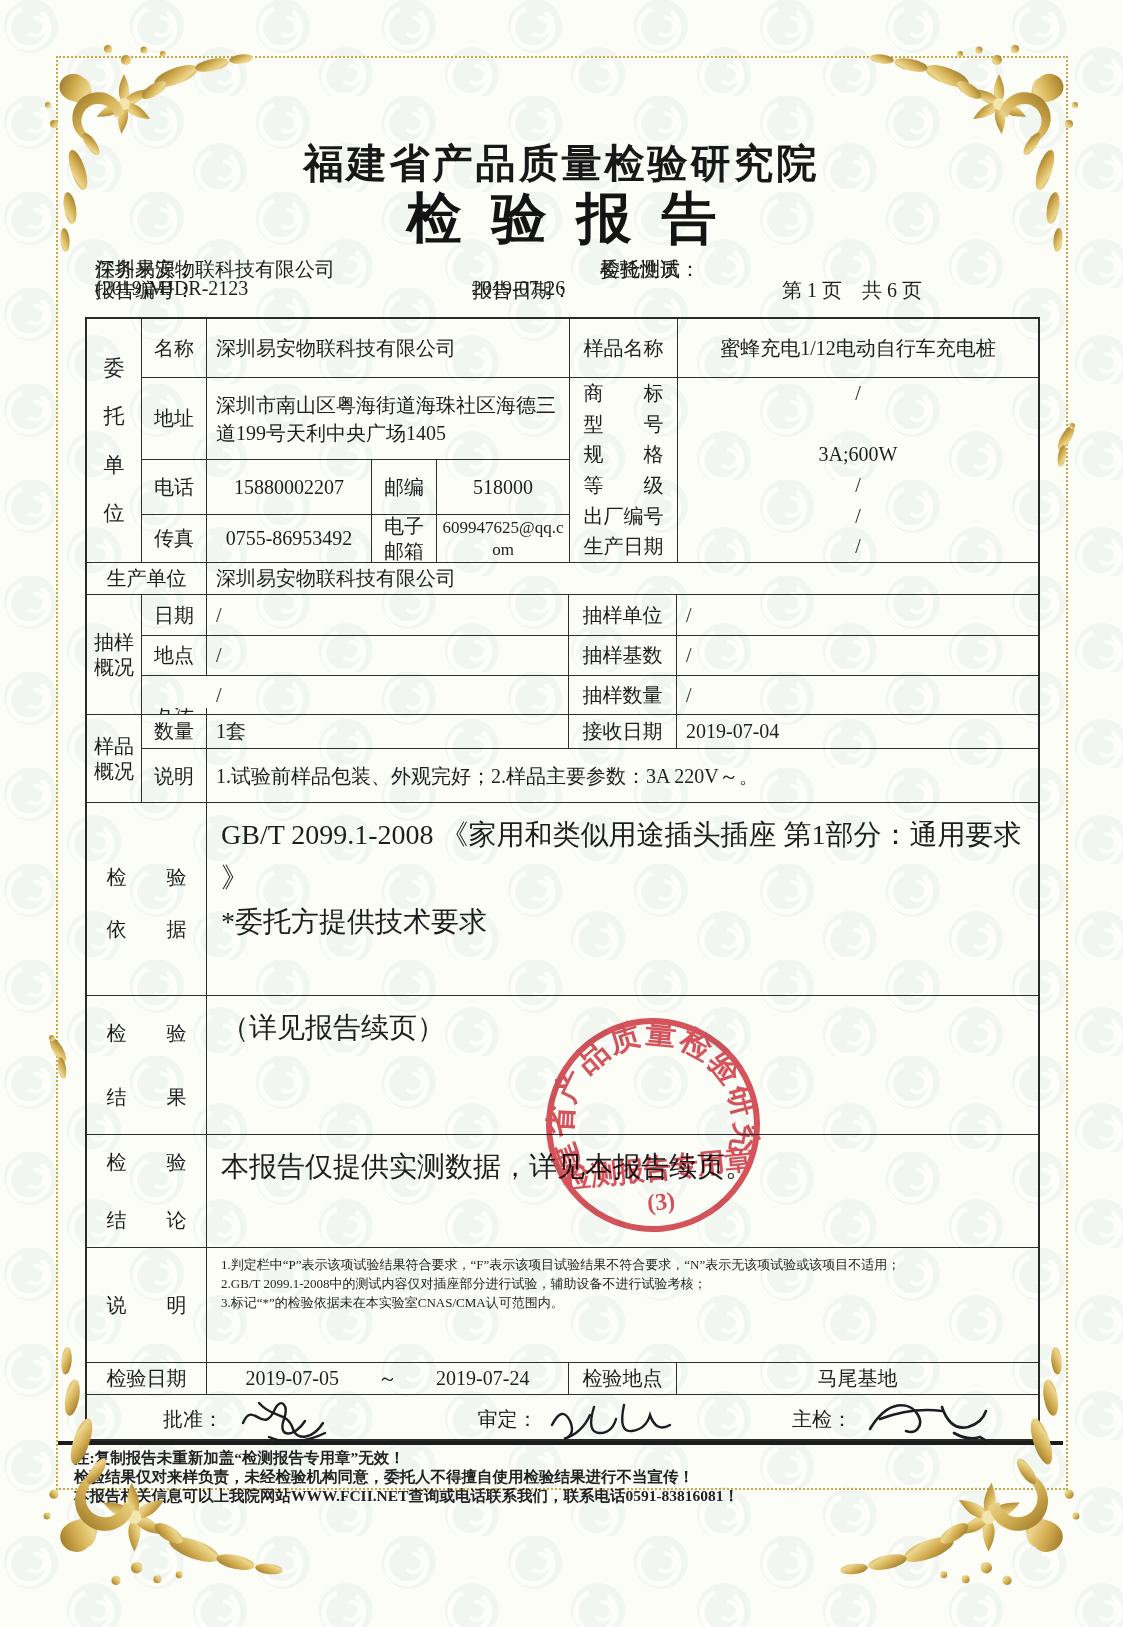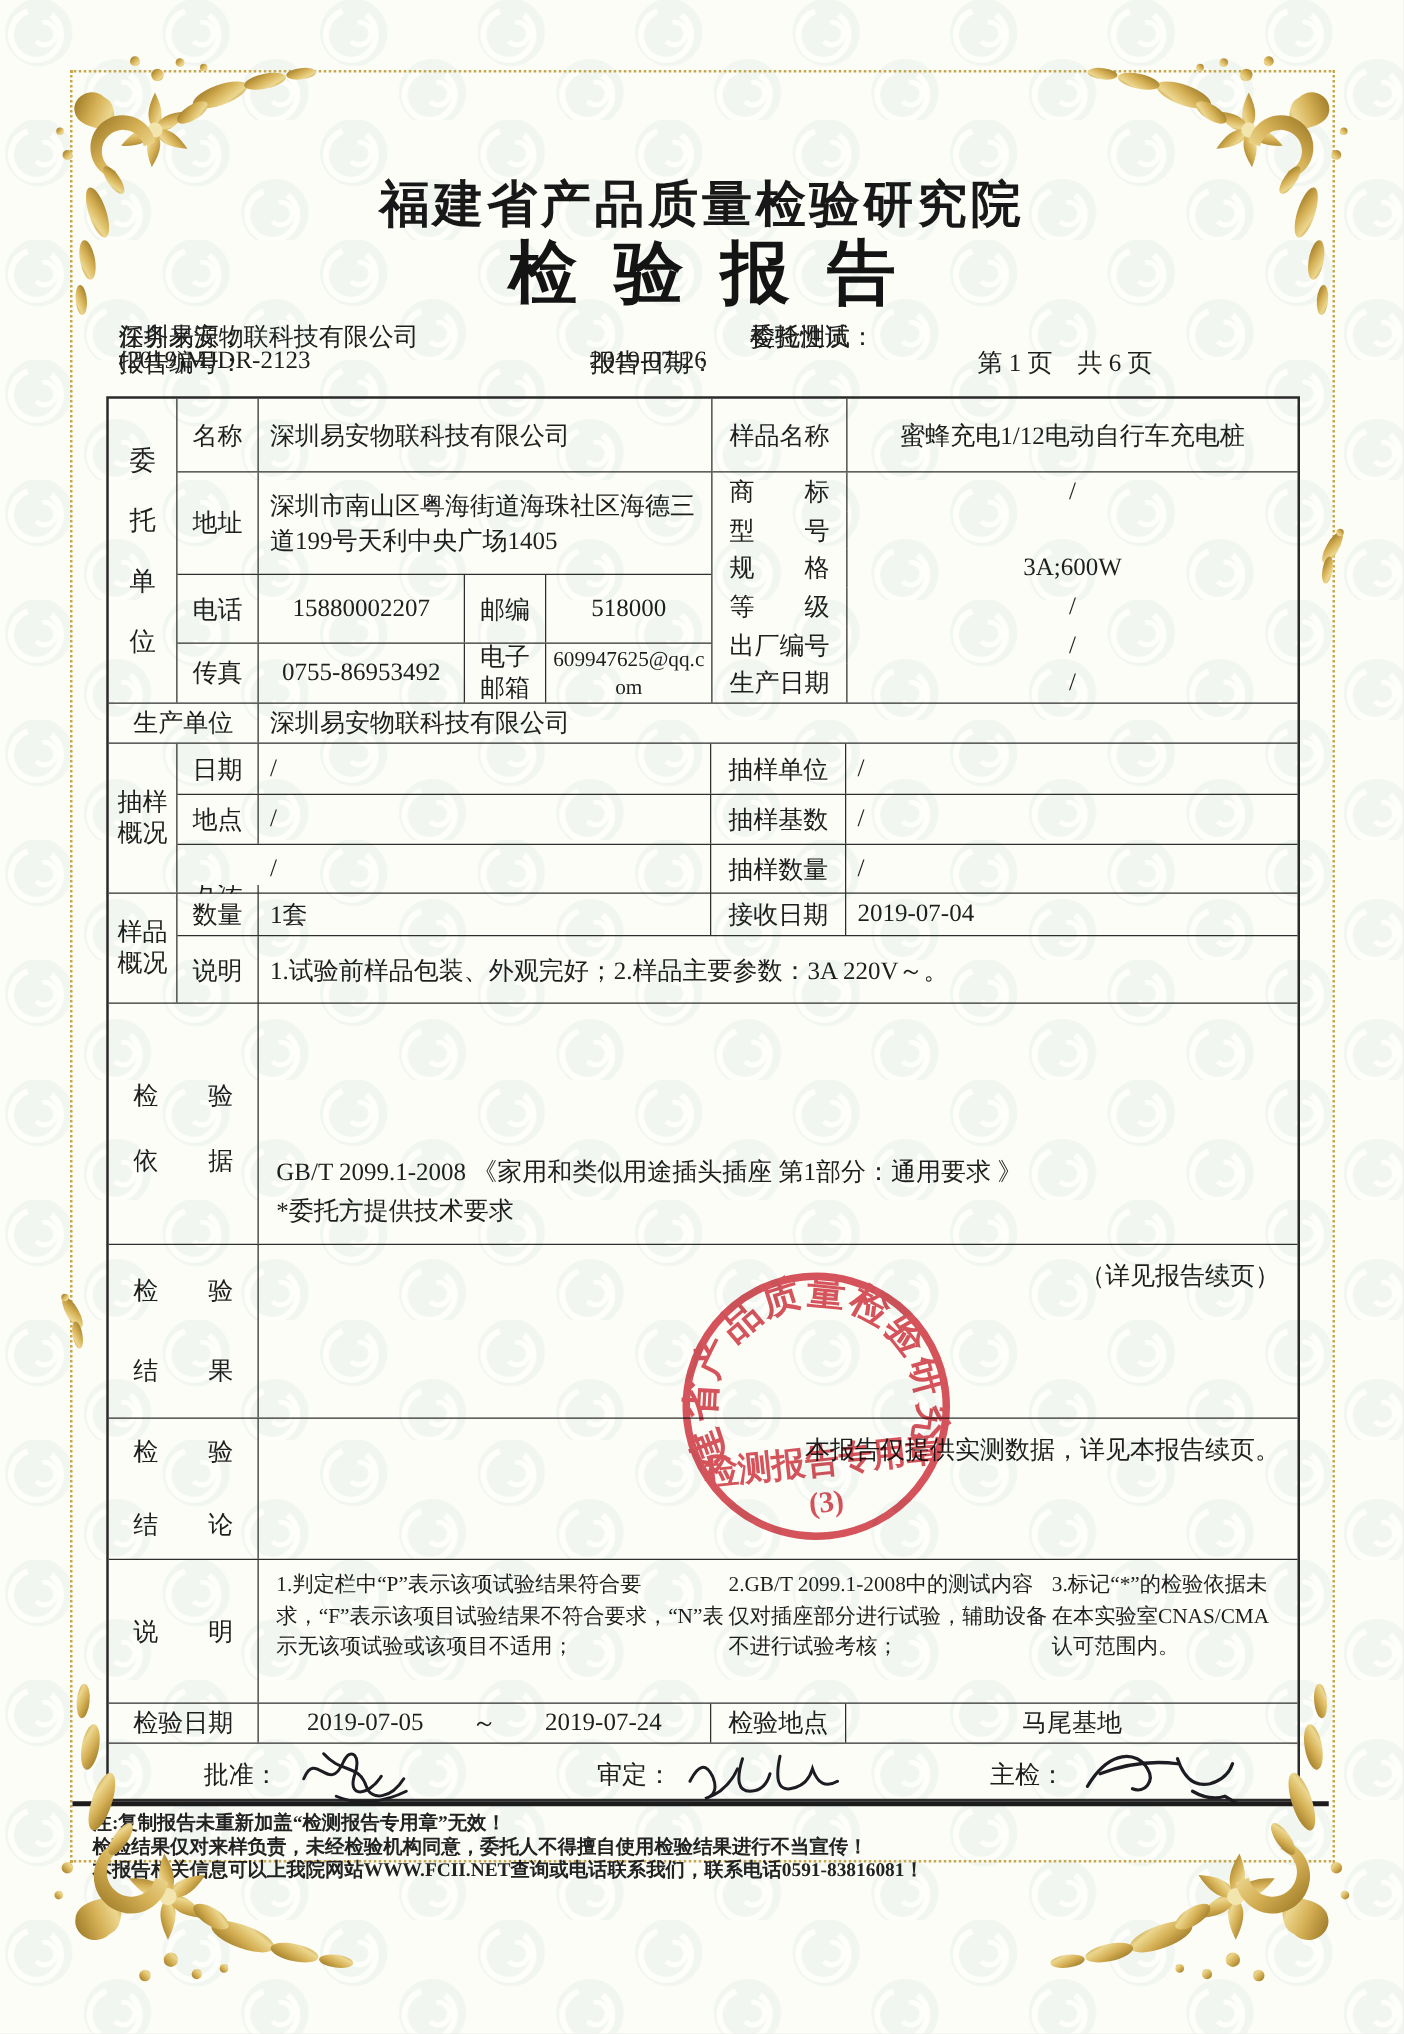--- a/index.html
+++ b/index.html
@@ -49,21 +49,21 @@
     flex-direction:column;justify-content:space-evenly;align-items:center;
     font-size:21px;
   }
   .two-line{flex-direction:column;justify-content:center;line-height:1.25;}
   .wrap-center{justify-content:center;text-align:center;word-break:break-all;
     font-size:17px;line-height:1.25;padding:0 4px;}
   .fields-line{flex:1;display:flex;}
   .fields-line .fl{width:108px;display:flex;justify-content:center;align-items:center;
     border-right:1.5px solid #2e2e2e;box-sizing:border-box;}
   .fields-line .fv{flex:1;display:flex;justify-content:center;align-items:center;}
-  .content-cell{padding:10px 14px;line-height:1.55;font-size:20px;justify-content:flex-end;}
+  .content-cell{padding:10px 14px;line-height:1.55;font-size:28px;}
   .sig-group{display:flex;align-items:center;margin-left:16px;}
   .sig-group .sig-lab{font-size:20px;margin-right:6px;white-space:nowrap;}
   #thick-rule{
     position:absolute;left:58px;top:1441px;width:1005px;height:4px;
     background:#1c1c1c;z-index:4;
   }
   .footer-line{
     position:absolute;left:74px;width:950px;font-size:15.5px;font-weight:bold;
     color:#222;white-space:nowrap;
   }
@@ -264,21 +264,21 @@
       <div class="row bt" style="height:113px;">
         <div class="cell br two-line" style="width:120px;justify-content:center;text-align:center;line-height:2.9;">
           <span>检　　验</span>
           <span>结　　论</span>
         </div>
         <div class="cell top-align content-cell" style="flex:1;">本报告仅提供实测数据，详见本报告续页。</div>
       </div>
 
       <div class="row bt" style="height:115px;">
         <div class="cell br lbl" style="width:120px;">说　　明</div>
-        <div class="cell top-align" style="flex:1;flex-direction:row;align-items:flex-start;padding:8px 14px;line-height:1.45;font-size:17px;">
+        <div class="cell top-align" style="flex:1;flex-direction:column;align-items:flex-start;padding:8px 14px;line-height:1.45;font-size:13px;">
           <div>1.判定栏中“P”表示该项试验结果符合要求，“F”表示该项目试验结果不符合要求，“N”表示无该项试验或该项目不适用；</div>
           <div>2.GB/T 2099.1-2008中的测试内容仅对插座部分进行试验，辅助设备不进行试验考核；</div>
           <div>3.标记“*”的检验依据未在本实验室CNAS/CMA认可范围内。</div>
         </div>
       </div>
 
       <div class="row bt" style="height:32px;">
         <div class="cell br lbl" style="width:120px;">检验日期</div>
         <div class="cell br" style="width:362px;justify-content:space-evenly;">
           <span>2019-07-05</span>

